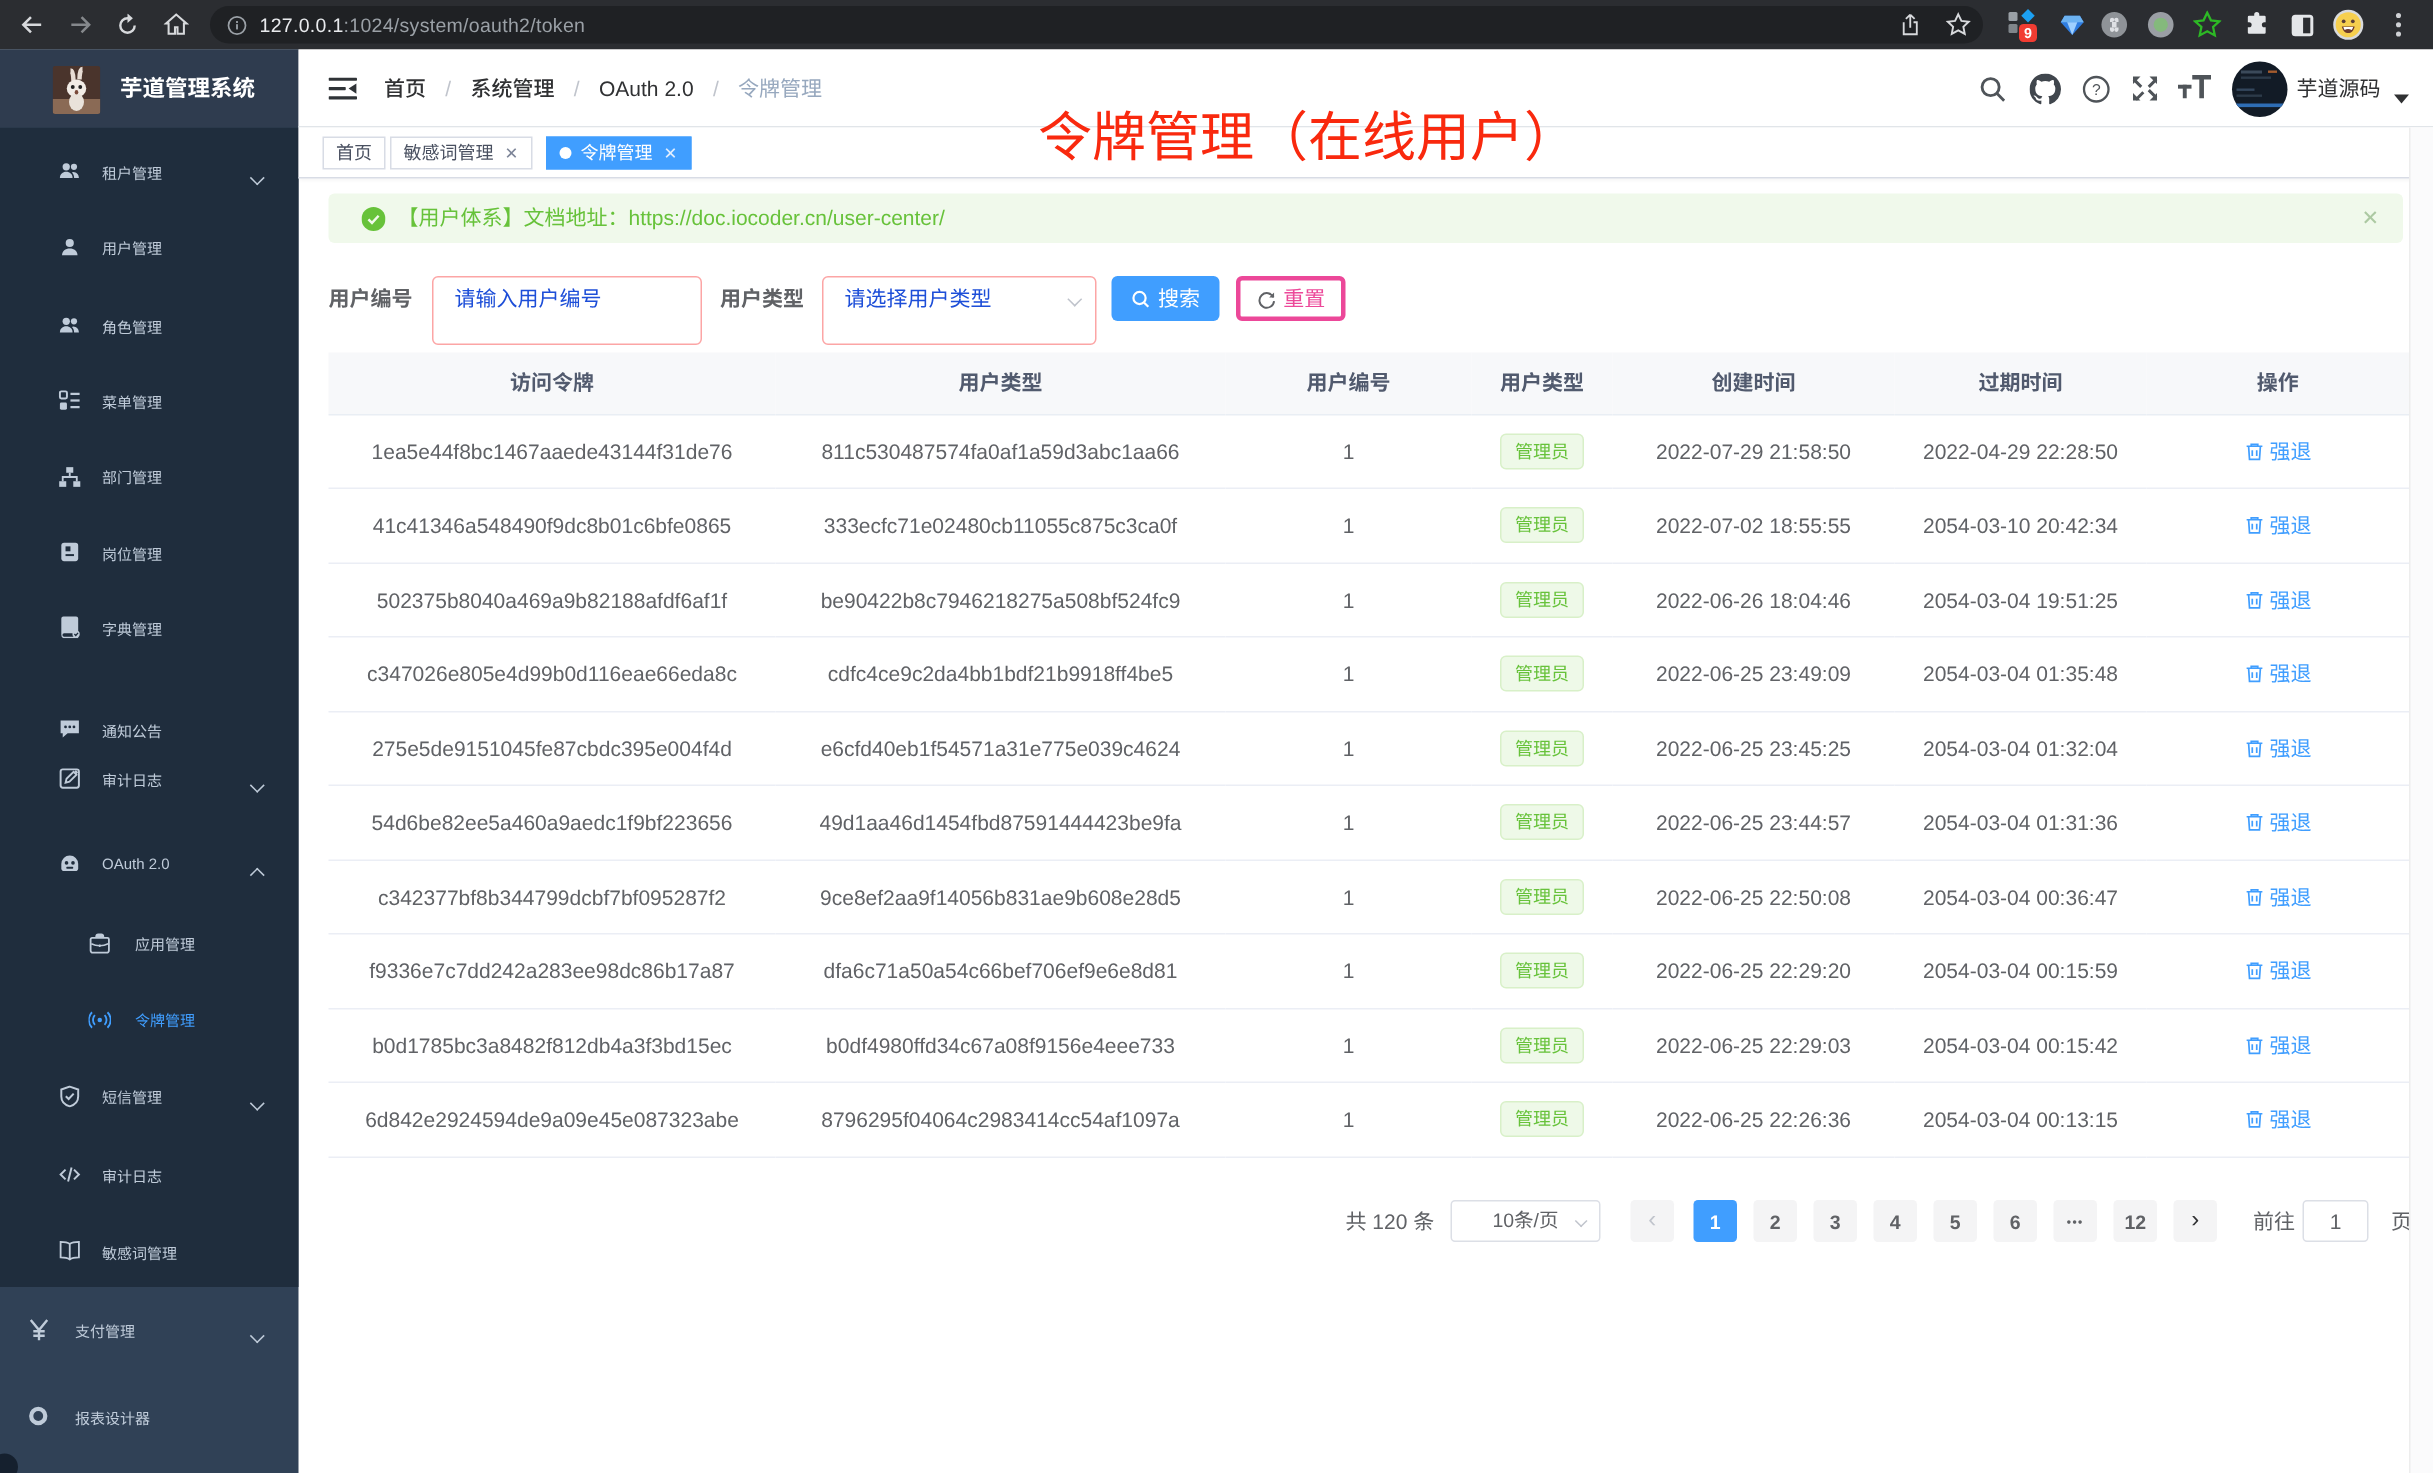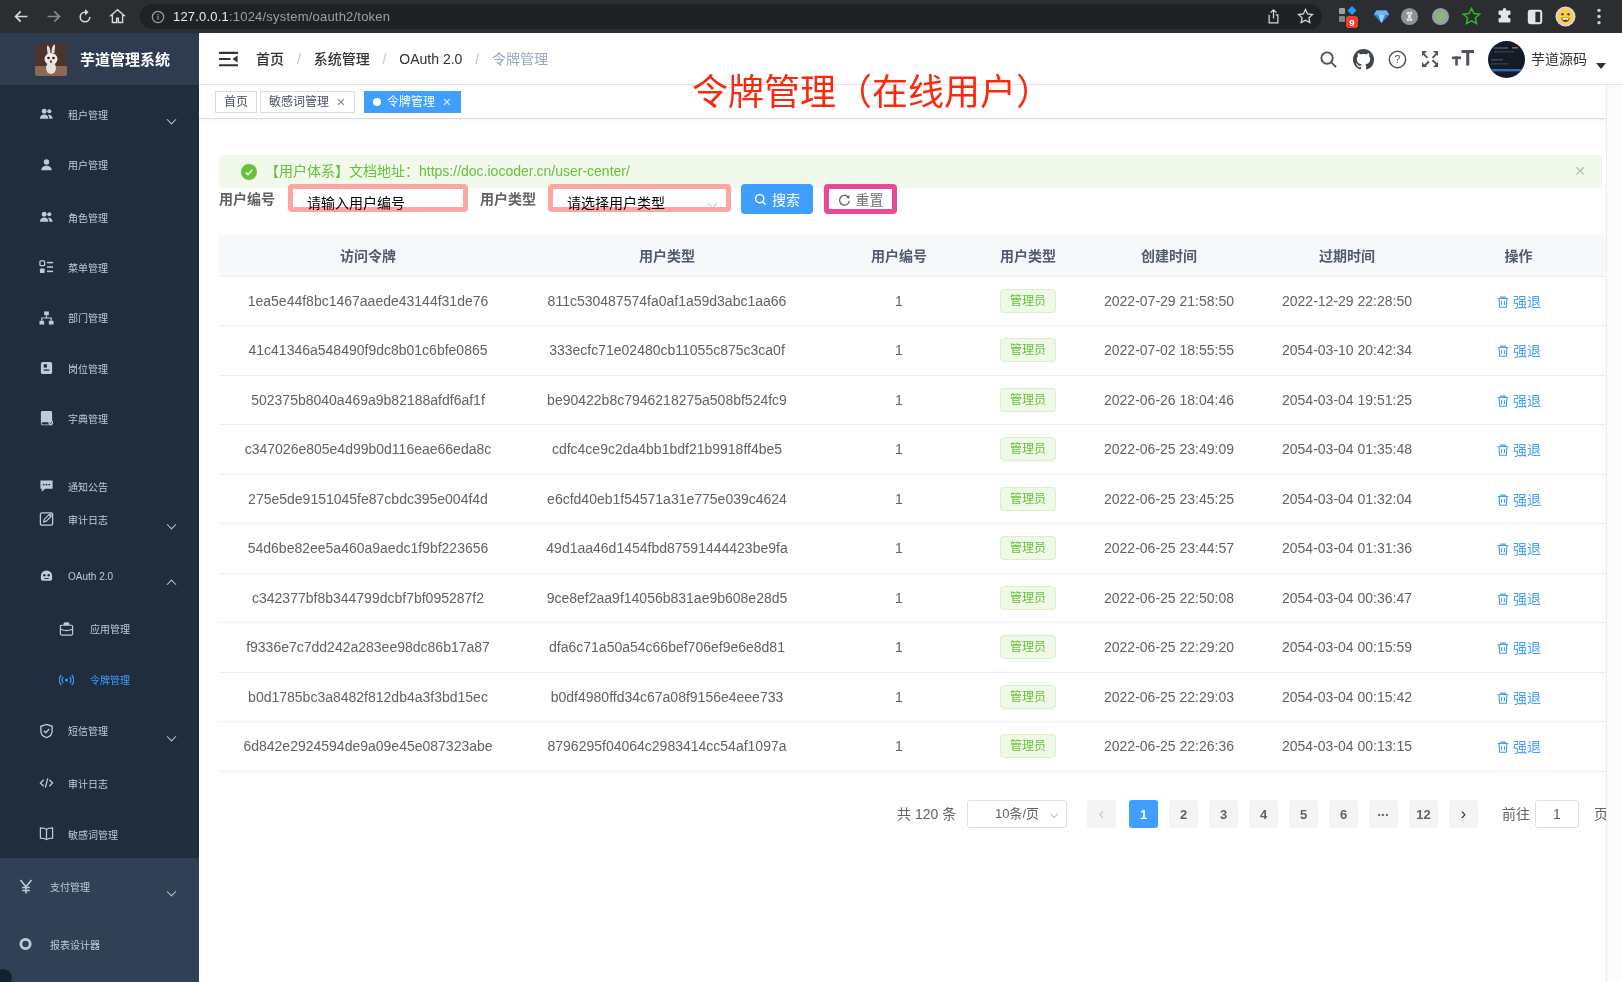--- a/index.html
+++ b/index.html
@@ -36,28 +36,28 @@
 .nico{position:absolute;top:0;height:52px;display:flex;align-items:center;justify-content:center}
 
 .tagbar{position:absolute;left:199px;top:85px;width:1423px;height:34px;background:#fff;border-bottom:1px solid #d8dce5;box-shadow:0 1px 3px rgba(0,0,0,.05)}
 .tag{position:absolute;top:6px;height:22px;line-height:20px;border:1px solid #d8dce5;background:#fff;color:#495060;font-size:12px;padding:0 8px;white-space:nowrap}
 .tag .x{display:inline-block;margin-left:4px;color:#7d8598;font-size:11px;vertical-align:0}
 .tag.on{background:#409eff;border-color:#409eff;color:#fff}
 .tag.on .x{color:#e3efff}
 .tag.on .dot{display:inline-block;width:8px;height:8px;border-radius:50%;background:#fff;margin-right:6px;vertical-align:0px}
 .redtitle{position:absolute;left:692px;top:63px;width:700px;font-size:36px;color:#f9290e;letter-spacing:0;white-space:nowrap;z-index:9}
 
-.alert{position:absolute;left:219px;top:155px;width:1383px;height:33px;background:#f0f9eb;border-radius:4px}
+.alert{position:absolute;left:219px;top:129px;width:1383px;height:33px;background:#f0f9eb;border-radius:4px}
 .alert .atx{position:absolute;left:46px;top:0;height:33px;line-height:33px;font-size:14px;color:#67c23a}
 .alert .ax{position:absolute;right:16px;top:9px;font-size:14px;color:#acc9a2;line-height:15px}
 .flabel{position:absolute;top:184px;height:30px;line-height:30px;font-size:14px;font-weight:bold;color:#606266}
-.finput{position:absolute;top:184px;height:28px;border:5px solid #fca5a5;border-radius:4px;background:#fff;font-size:14px;color:#000000;line-height:28px;padding-left:14px}
+.finput{position:absolute;top:184px;height:46px;border:1px solid #fca5a5;border-radius:4px;background:#fff;font-size:14px;color:#1d4ed8;line-height:28px;padding-left:14px}
 .btn{position:absolute;top:184px;height:30px;border-radius:4px;font-size:14px;display:flex;align-items:center;justify-content:center}
 .btn.prim{background:#409eff;color:#fff}
-.btn.plain{background:#fff;border:5px solid #ec4899;color:#737373}
+.btn.plain{background:#fff;border:3px solid #ec4899;color:#ec4899}
 
 table.grid{position:absolute;left:219px;top:235px;width:1387px;border-collapse:collapse;table-layout:fixed}
 table.grid th{height:41px;background:#f7f8fa;border-bottom:1px solid #e9eef4;font-size:14px;color:#515a6e;font-weight:600;text-align:center}
 table.grid td{height:49.5px;border-bottom:1px solid #ebeef5;font-size:14px;color:#606266;text-align:center;font-weight:400}
 .tagok{display:inline-block;height:24px;line-height:22px;padding:0 9px;background:#eef9e8;border:1px solid #d8f0c8;border-radius:4px;color:#67c23a;font-size:12px}
 .kick{color:#409eff;font-size:14px}
 
 .pg{position:absolute;top:800px;height:28px;font-size:14px;color:#606266}
 .pbtn{position:absolute;top:800px;width:29px;height:28px;border-radius:3px;background:#f4f4f5;color:#606266;font-size:13px;display:flex;align-items:center;justify-content:center;font-weight:bold}
 .pbtn.on{background:#409eff;color:#fff}
@@ -429,21 +429,21 @@
         <th>操作</th>
       </tr>
     </thead>
     <tbody>
 <tr>
         <td>1ea5e44f8bc1467aaede43144f31de76</td>
         <td>811c530487574fa0af1a59d3abc1aa66</td>
         <td>1</td>
         <td><span class="tagok">管理员</span></td>
         <td>2022-07-29 21:58:50</td>
-        <td>2022-12-29 22:28:50</td>
+        <td>2022-04-29 22:28:50</td>
         <td><span class="kick"><svg width="14" height="14" viewBox="0 0 16 16" style="vertical-align:-2px;margin-right:3px">
               <path d="M2 4h12M5.5 4V2.5h5V4M3.5 4l.7 10h7.6l.7-10" fill="none" stroke="#409eff" stroke-width="1.3"></path>
               <path d="M6.3 7v4.5M9.7 7v4.5" stroke="#409eff" stroke-width="1.3"></path>
             </svg>强退</span></td>
       </tr>
 <tr>
         <td>41c41346a548490f9dc8b01c6bfe0865</td>
         <td>333ecfc71e02480cb11055c875c3ca0f</td>
         <td>1</td>
         <td><span class="tagok">管理员</span></td>

